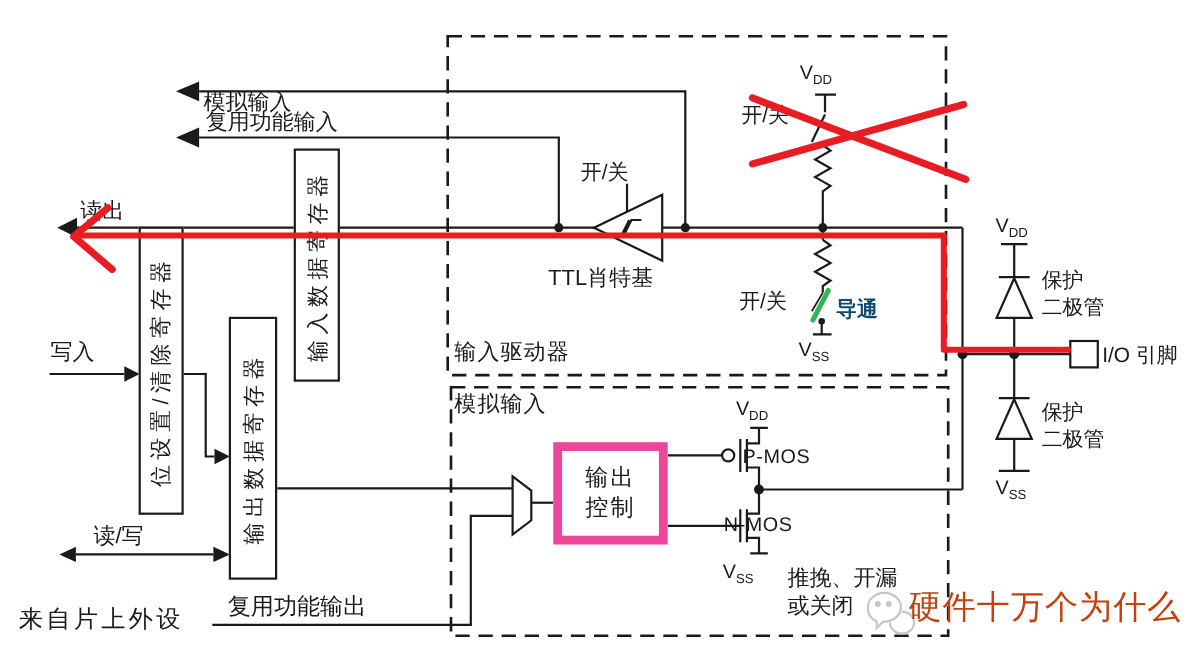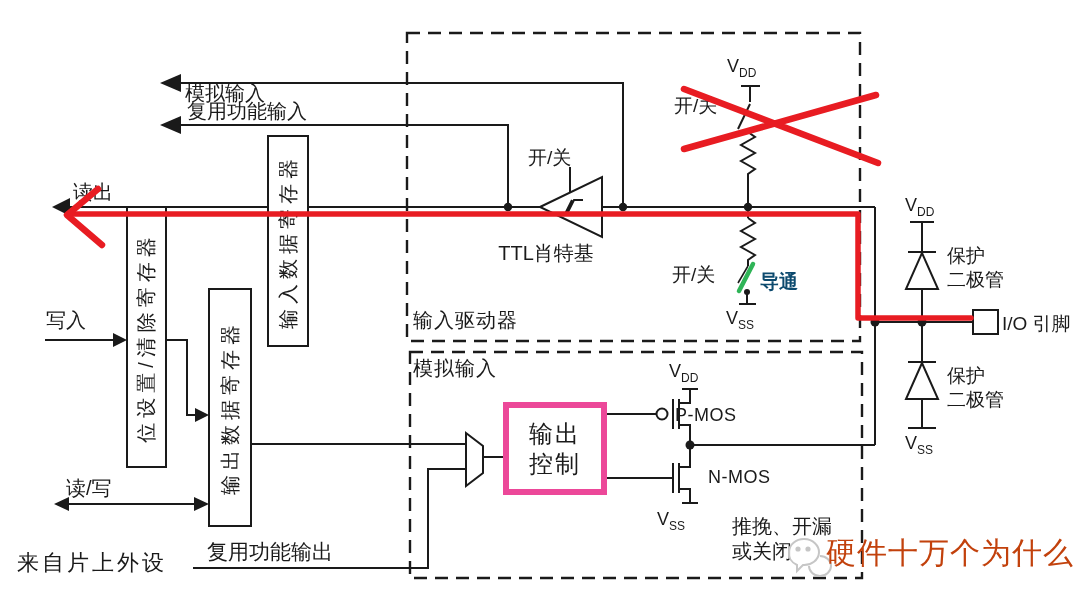--- a/index.html
+++ b/index.html
@@ -3,21 +3,21 @@
 <meta charset="utf-8">
 <style>
   html,body{margin:0;padding:0;background:#fff;}
   body{font-family:"Liberation Sans","DejaVu Sans",sans-serif;color:#1a1a1a;}
   .stage{position:relative;width:1080px;height:604px;background:#fff;overflow:hidden;}
   svg.layer{position:absolute;left:0;top:0;}
   .base{z-index:1;}
   .overlay{z-index:5;pointer-events:none;}
   .reg{position:absolute;background:#fff;border:2px solid #1a1a1a;display:flex;align-items:center;justify-content:center;z-index:2;box-sizing:border-box;}
   .reg span{transform:rotate(-90deg);white-space:nowrap;font-size:20px;letter-spacing:5px;}
-  .ctrlbox{position:absolute;left:503px;top:402px;width:104px;height:93px;background:#fff;border:6px solid #ec4899;display:flex;flex-direction:column;align-items:center;justify-content:center;z-index:2;box-sizing:border-box;font-size:24px;letter-spacing:2px;line-height:1.25;}
+  .ctrlbox{position:absolute;left:503px;top:402px;width:104px;height:93px;background:#fff;border:8px solid #ec4899;display:flex;flex-direction:column;align-items:center;justify-content:center;z-index:2;box-sizing:border-box;font-size:21px;letter-spacing:2px;line-height:1.25;}
   .lbl{position:absolute;white-space:nowrap;z-index:3;font-size:20px;line-height:1.24;}
   .big{font-size:22px;letter-spacing:3px;}
   .sw{font-size:19px;}
   .mos{font-size:18px;letter-spacing:.5px;}
   .pw{font-size:18px;}
   .pw sub{font-size:12px;}
   .center{text-align:center;}
   .green{color:#0c4a6e;font-weight:700;font-size:19px;z-index:6;}
   .wm{color:#c2410c;font-size:30px;letter-spacing:1px;z-index:4;}
 </style>
@@ -133,39 +133,39 @@
 
   <div class="ctrlbox">
     <span>输出</span>
     <span>控制</span>
   </div>
 
   <div class="lbl" style="left:185px;top:57px;margin-top:24px;">模拟输入</div>
   <div class="lbl" style="left:187px;top:99px;">复用功能输入</div>
   <div class="lbl" style="left:73px;top:180px;">读出</div>
   <div class="lbl" style="left:46px;top:308px;">写入</div>
-  <div class="lbl" style="left:66px;top:476px;">读/写</div>
+  <div class="lbl" style="left:85px;top:476px;">读/写</div>
   <div class="lbl" style="left:207px;top:539px;font-size:21px;">复用功能输出</div>
   <div class="lbl big" style="left:17px;top:549px;">来自片上外设</div>
 
   <div class="lbl" style="left:413px;top:308px;letter-spacing:1px;">输入驱动器</div>
   <div class="lbl" style="left:413px;top:356px;letter-spacing:1px;">模拟输入</div>
 
   <div class="lbl center" style="left:482px;top:241px;width:128px;">
     <div>TTL肖特基</div>
   </div>
 
   <div class="lbl sw" style="left:528px;top:146px;">开/关</div>
   <div class="lbl sw" style="left:674px;top:94px;">开/关</div>
   <div class="lbl sw" style="left:672px;top:263px;">开/关</div>
 
   <div class="lbl mos" style="left:675px;top:404px;">P-MOS</div>
-  <div class="lbl mos" style="left:708px;top:466px;">N-MOS</div>
-
-  <div class="lbl" style="left:716px;top:514px;margin-left:16px;">
+  <div class="lbl mos" style="left:658px;top:466px;">N-MOS</div>
+
+  <div class="lbl" style="left:716px;top:514px;">
     <div>推挽、开漏</div>
     <div>或关闭</div>
   </div>
 
   <div class="lbl pw" style="left:727px;top:55px;"><span>V</span><sub>DD</sub></div>
   <div class="lbl pw" style="left:726px;top:307px;"><span>V</span><sub>SS</sub></div>
   <div class="lbl pw" style="left:669px;top:360px;"><span>V</span><sub>DD</sub></div>
   <div class="lbl pw" style="left:657px;top:508px;"><span>V</span><sub>SS</sub></div>
   <div class="lbl pw" style="left:905px;top:194px;"><span>V</span><sub>DD</sub></div>
   <div class="lbl pw" style="left:905px;top:432px;"><span>V</span><sub>SS</sub></div>

